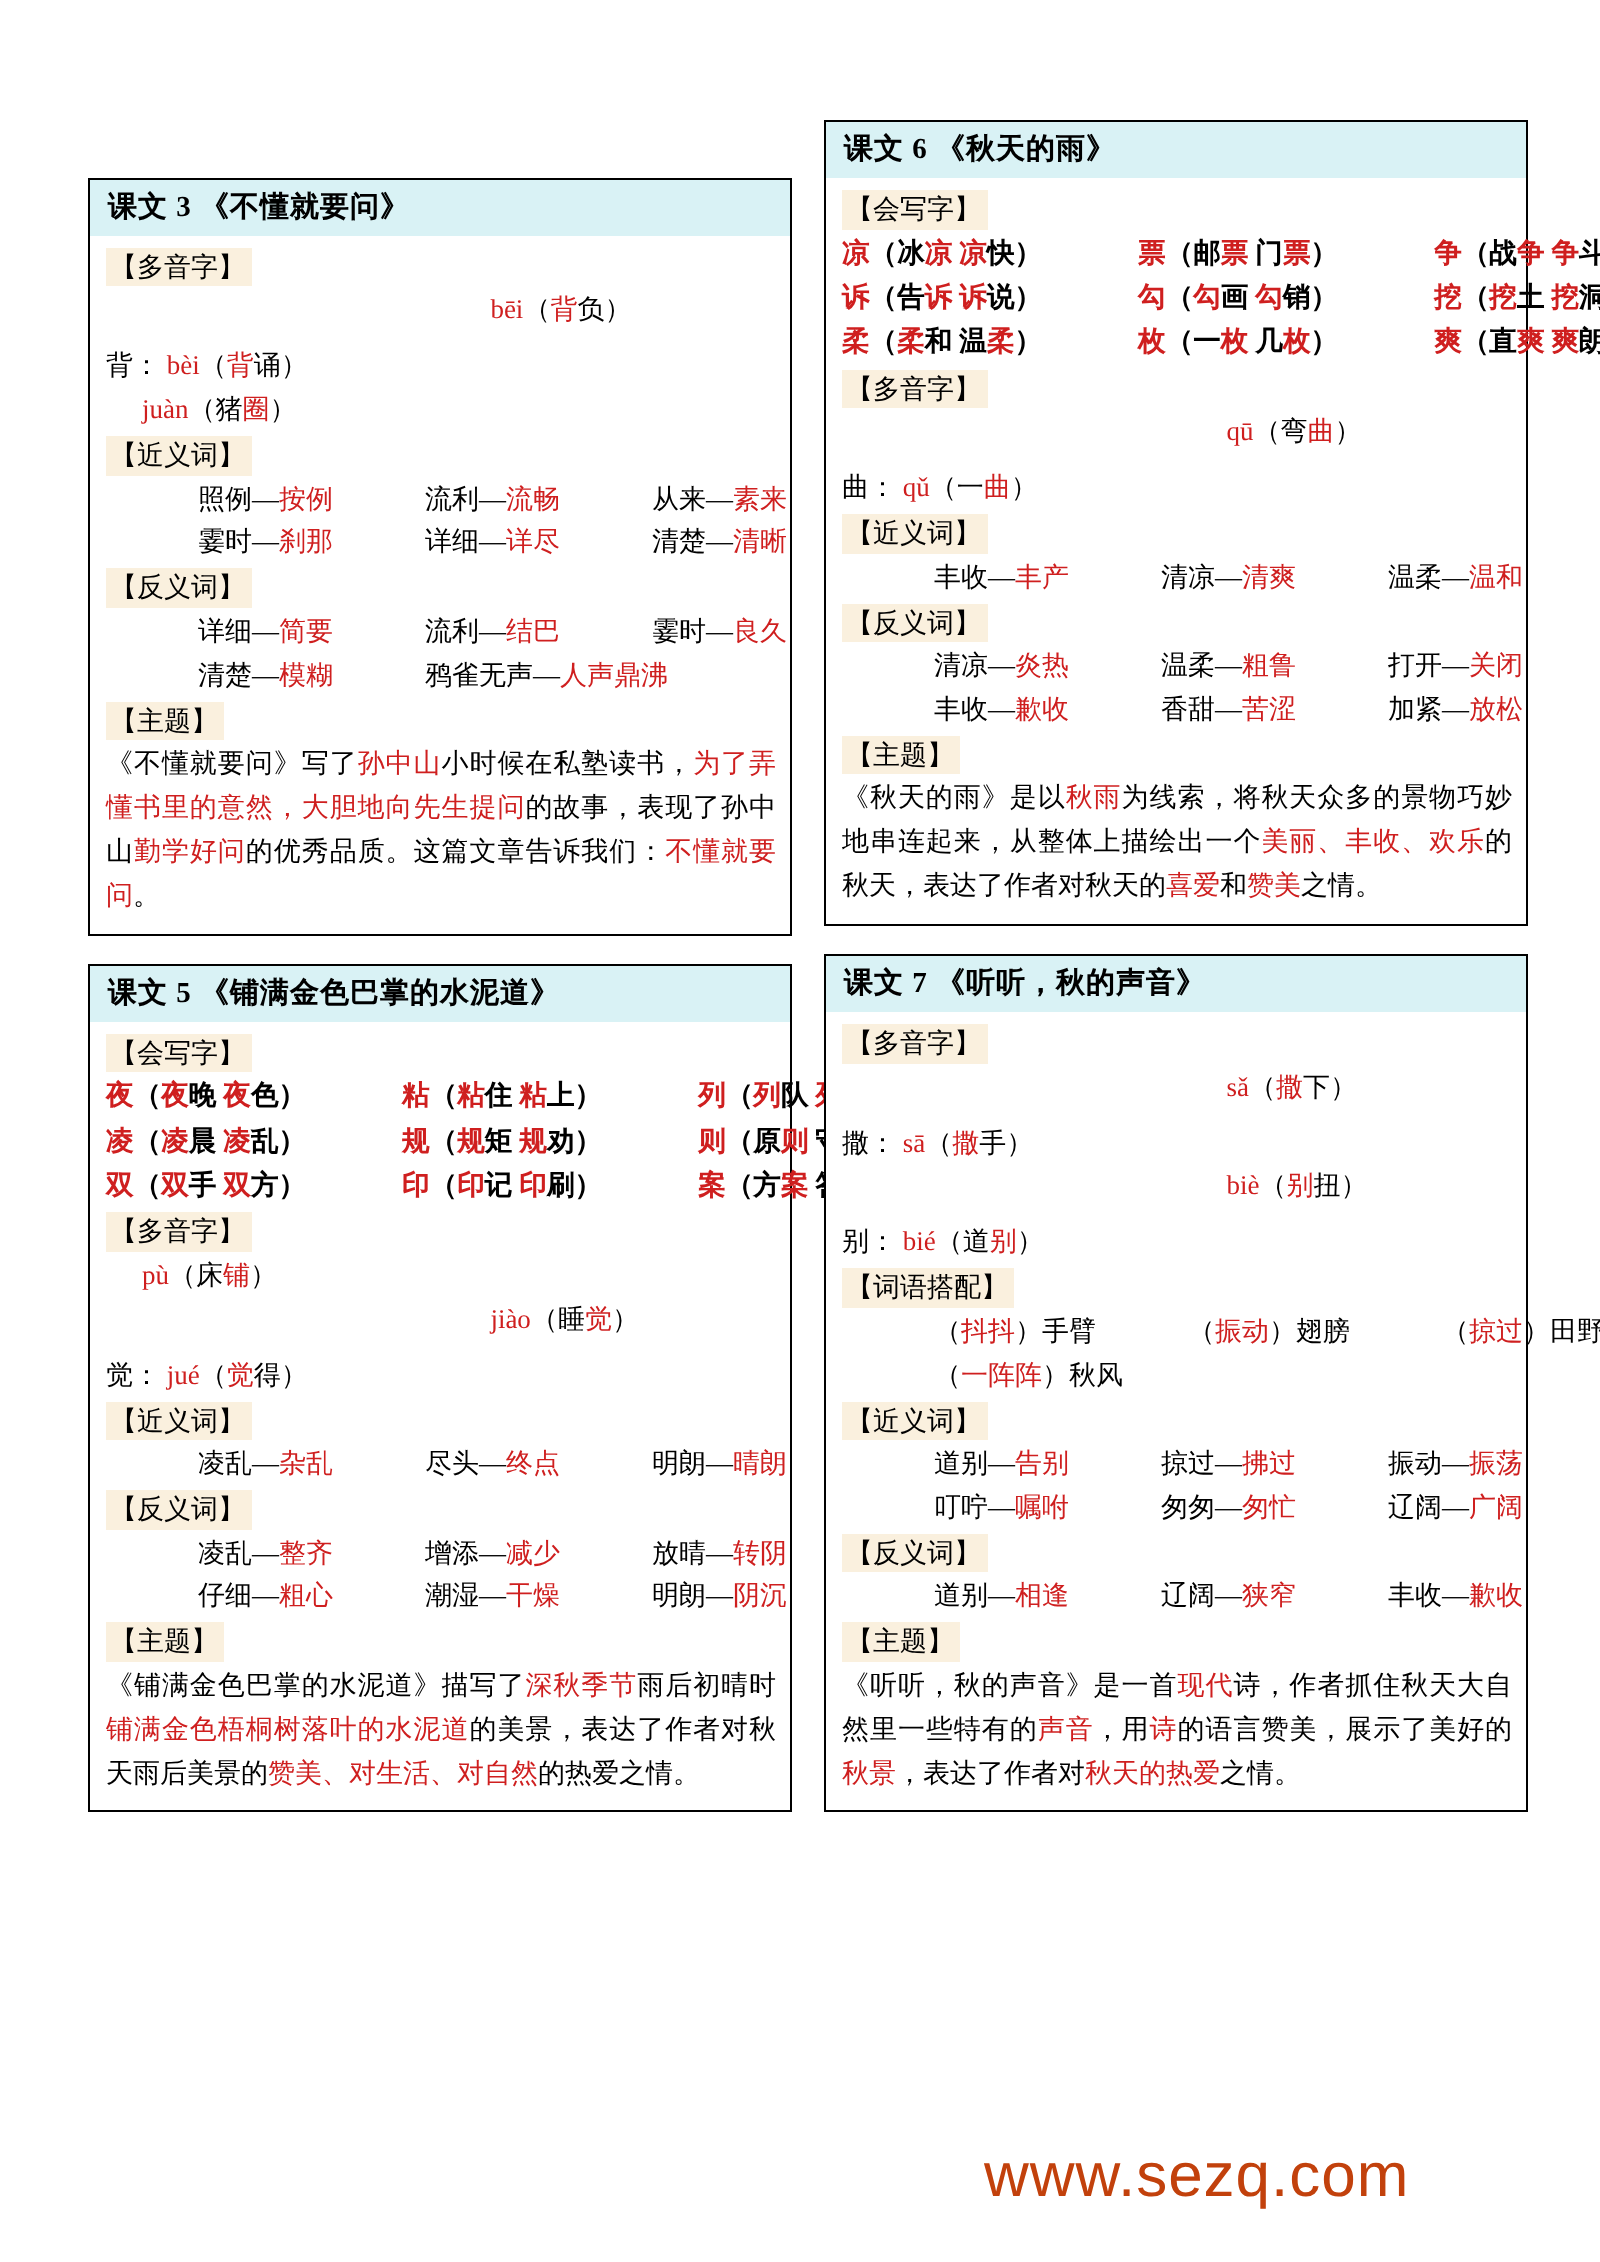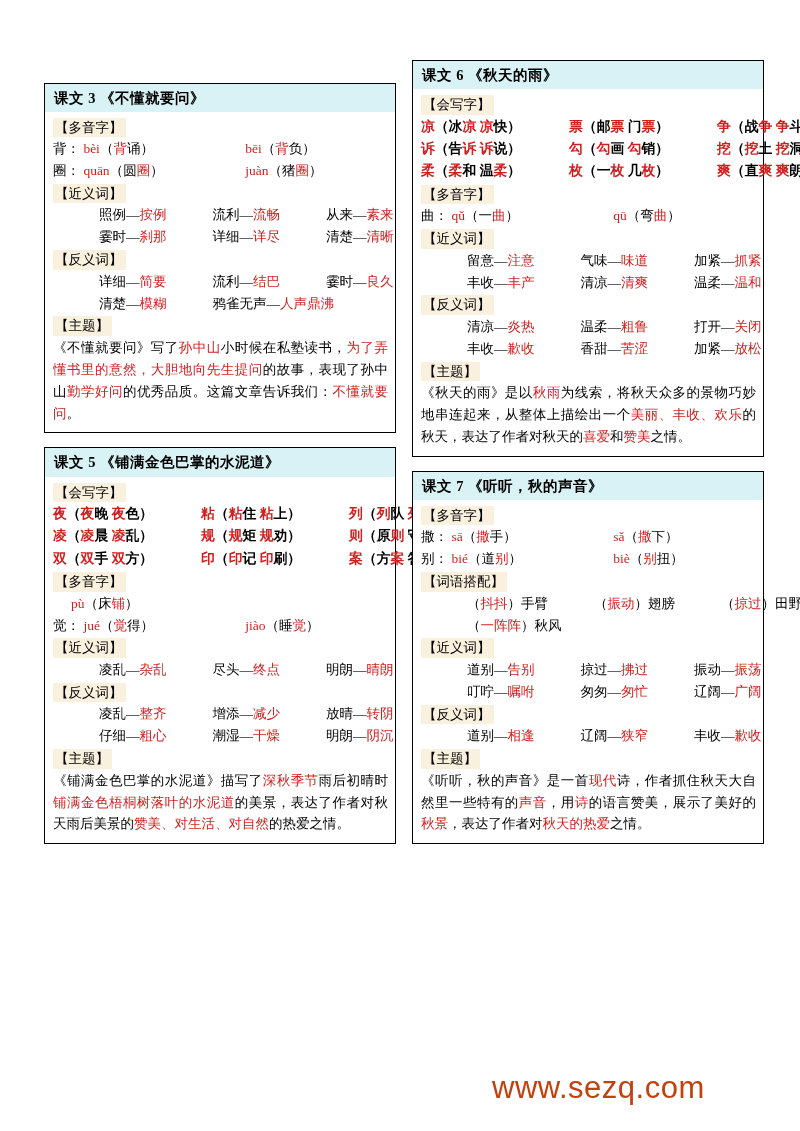--- a/index.html
+++ b/index.html
@@ -18,21 +18,21 @@
   }
   .card-body{padding:4px 7px 2px 8px;}
   .seclabel{
     display:inline-block;background:#faf0de;color:#000;font-weight:normal;
     font-size:13.5px;padding:1px 3px 1px 2px;margin:2px 0 1px 0;line-height:1.3;
   }
   .r{color:#cf1f1f;}
   .k{color:#000;}
   .py{color:#cf1f1f;font-family:"Liberation Serif","DejaVu Serif",serif;}
   .dy{display:flex;font-size:13.5px;line-height:1.62;}
-  .dy .lead{flex:0 0 52%;white-space:nowrap;}
+  .dy .lead{flex:0 0 52%;white-space:nowrap;margin-top:28px;}
   .dy .second{flex:1 1 auto;white-space:nowrap;padding-left:18px;}
   .hz{display:flex;font-size:13.8px;line-height:1.62;font-weight:bold;gap:48px;}
   .hz > span{flex:1 1 0;white-space:nowrap;}
   .para{font-size:13.5px;line-height:1.62;text-align:justify;color:#000;}
   .cm{display:flex;font-size:13.5px;line-height:1.62;}
   .cm > span{flex:1 1 0;white-space:nowrap;margin-left:46px;}
   .watermark{
     position:absolute;left:492px;top:1070px;
     font-family:"Liberation Sans","DejaVu Sans",sans-serif;
     font-size:31px;color:#c2410c;letter-spacing:.5px;white-space:nowrap;
@@ -49,21 +49,20 @@
       <div class="card">
         <div class="card-header">课文 3 《不懂就要问》</div>
         <div class="card-body">
           <div class="seclabel">【多音字】</div>
           <div>
               <div class="dy">
                 <span class="lead"><span class="k">背：</span> <span class="py">bèi</span><span class="k">（</span><span class="r">背</span><span class="k">诵</span><span class="k">）</span></span>
                 <span class="second"><span class="py">bēi</span><span class="k">（</span><span class="r">背</span><span class="k">负</span><span class="k">）</span></span>
               </div>
               <div class="dy">
-                <span class="lead"><span class="k">圈：</span> <span class="py">quān</span><span class="k">（</span><span class="k">圆</span><span class="r">圈</span><span class="k">）</span></span>
                 <span class="second"><span class="py">juàn</span><span class="k">（</span><span class="k">猪</span><span class="r">圈</span><span class="k">）</span></span>
               </div>
             </div>
 
           <div class="seclabel">【近义词】</div>
           <div>
               <div class="cm">
                 <span><span class="k">照例</span><span class="k">—</span><span class="r">按例</span></span>
                 <span><span class="k">流利</span><span class="k">—</span><span class="r">流畅</span></span>
                 <span><span class="k">从来</span><span class="k">—</span><span class="r">素来</span></span>
@@ -185,25 +184,20 @@
           <div>
               <div class="dy">
                 <span class="lead"><span class="k">曲：</span> <span class="py">qǔ</span><span class="k">（</span><span class="k">一</span><span class="r">曲</span><span class="k">）</span></span>
                 <span class="second"><span class="py">qū</span><span class="k">（</span><span class="k">弯</span><span class="r">曲</span><span class="k">）</span></span>
               </div>
             </div>
 
           <div class="seclabel">【近义词】</div>
           <div>
               <div class="cm">
-                <span><span class="k">留意</span><span class="k">—</span><span class="r">注意</span></span>
-                <span><span class="k">气味</span><span class="k">—</span><span class="r">味道</span></span>
-                <span><span class="k">加紧</span><span class="k">—</span><span class="r">抓紧</span></span>
-              </div>
-              <div class="cm">
                 <span><span class="k">丰收</span><span class="k">—</span><span class="r">丰产</span></span>
                 <span><span class="k">清凉</span><span class="k">—</span><span class="r">清爽</span></span>
                 <span><span class="k">温柔</span><span class="k">—</span><span class="r">温和</span></span>
               </div>
             </div>
 
           <div class="seclabel">【反义词】</div>
           <div>
               <div class="cm">
                 <span><span class="k">清凉</span><span class="k">—</span><span class="r">炎热</span></span>

